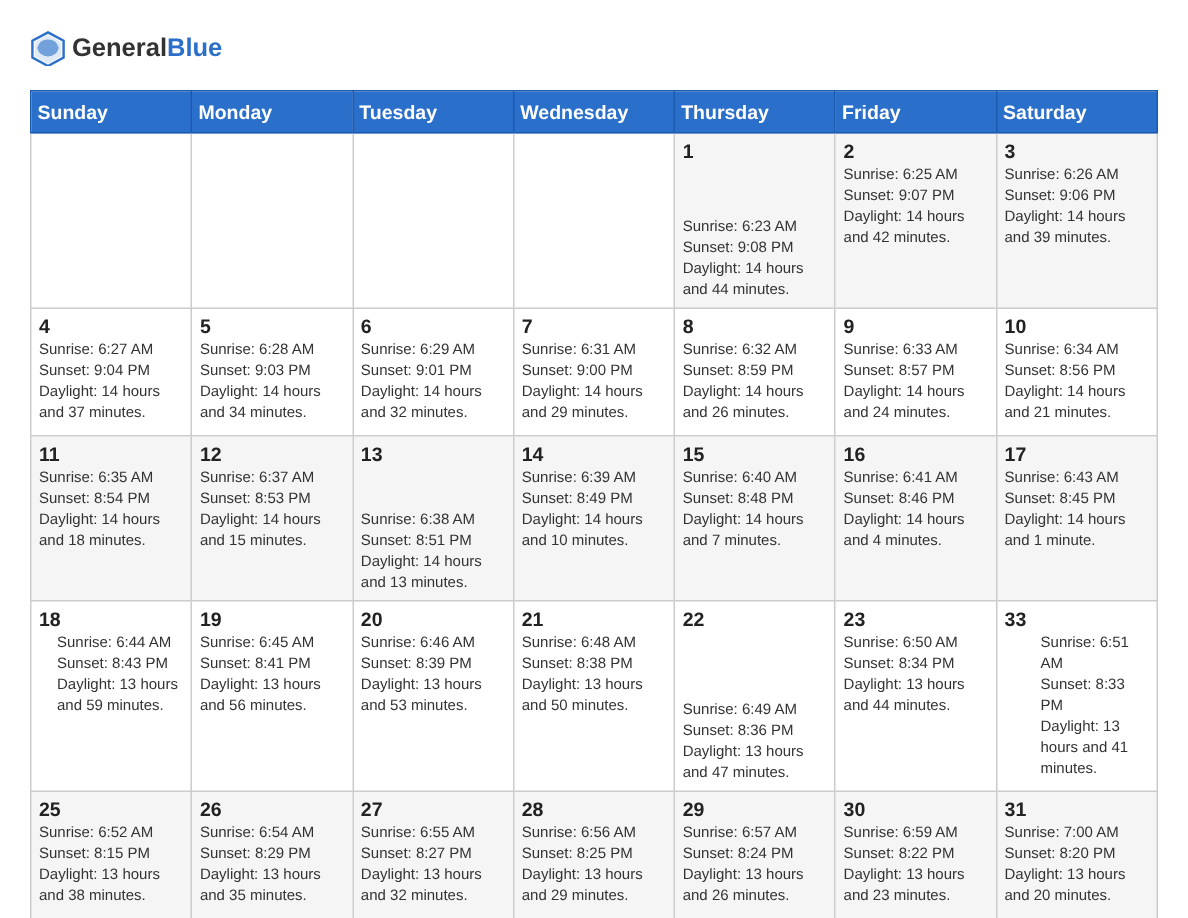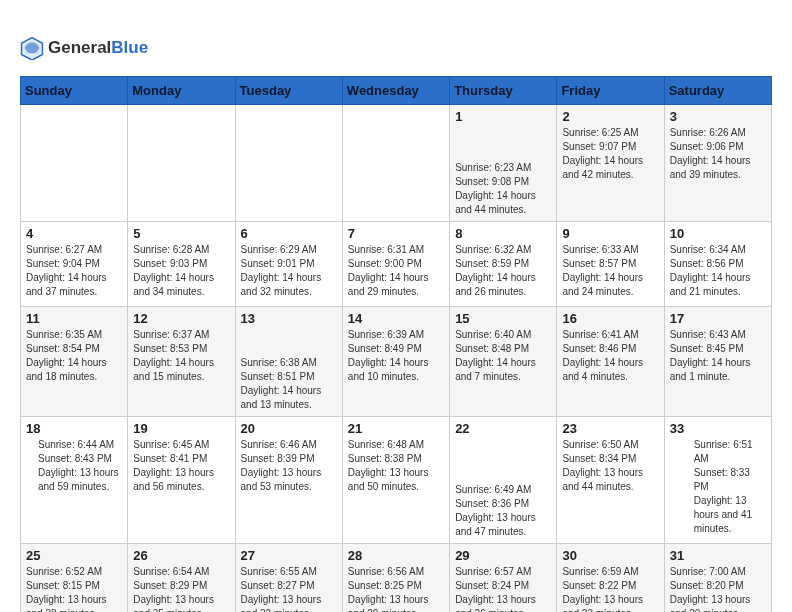--- a/index.html
+++ b/index.html
@@ -8,21 +8,20 @@
       background: #fff;
       width: 792px;
       min-height: 612px;
       padding: 20px;
     }
     .header {
       display: flex;
       justify-content: space-between;
       align-items: flex-start;
       margin-bottom: 16px;
-      margin-top: 16px;
     }
     .logo {
       display: flex;
       align-items: center;
       gap: 4px;
     }
     .logo-icon {
       width: 24px;
       height: 24px;
     }
@@ -38,21 +37,21 @@
       font-size: 16px;
       color: #444;
     }
     table {
       width: 100%;
       border-collapse: collapse;
       table-layout: fixed;
     }
     thead tr th {
       background-color: #2a6fca;
-      color: #0f172a;
+      color: #ffffff;
       font-size: 13px;
       font-weight: bold;
       padding: 6px 4px;
       text-align: left;
       border: 1px solid #1a5ab0;
     }
     tbody tr td {
       border: 1px solid #ccc;
       vertical-align: top;
       padding: 4px 5px;

